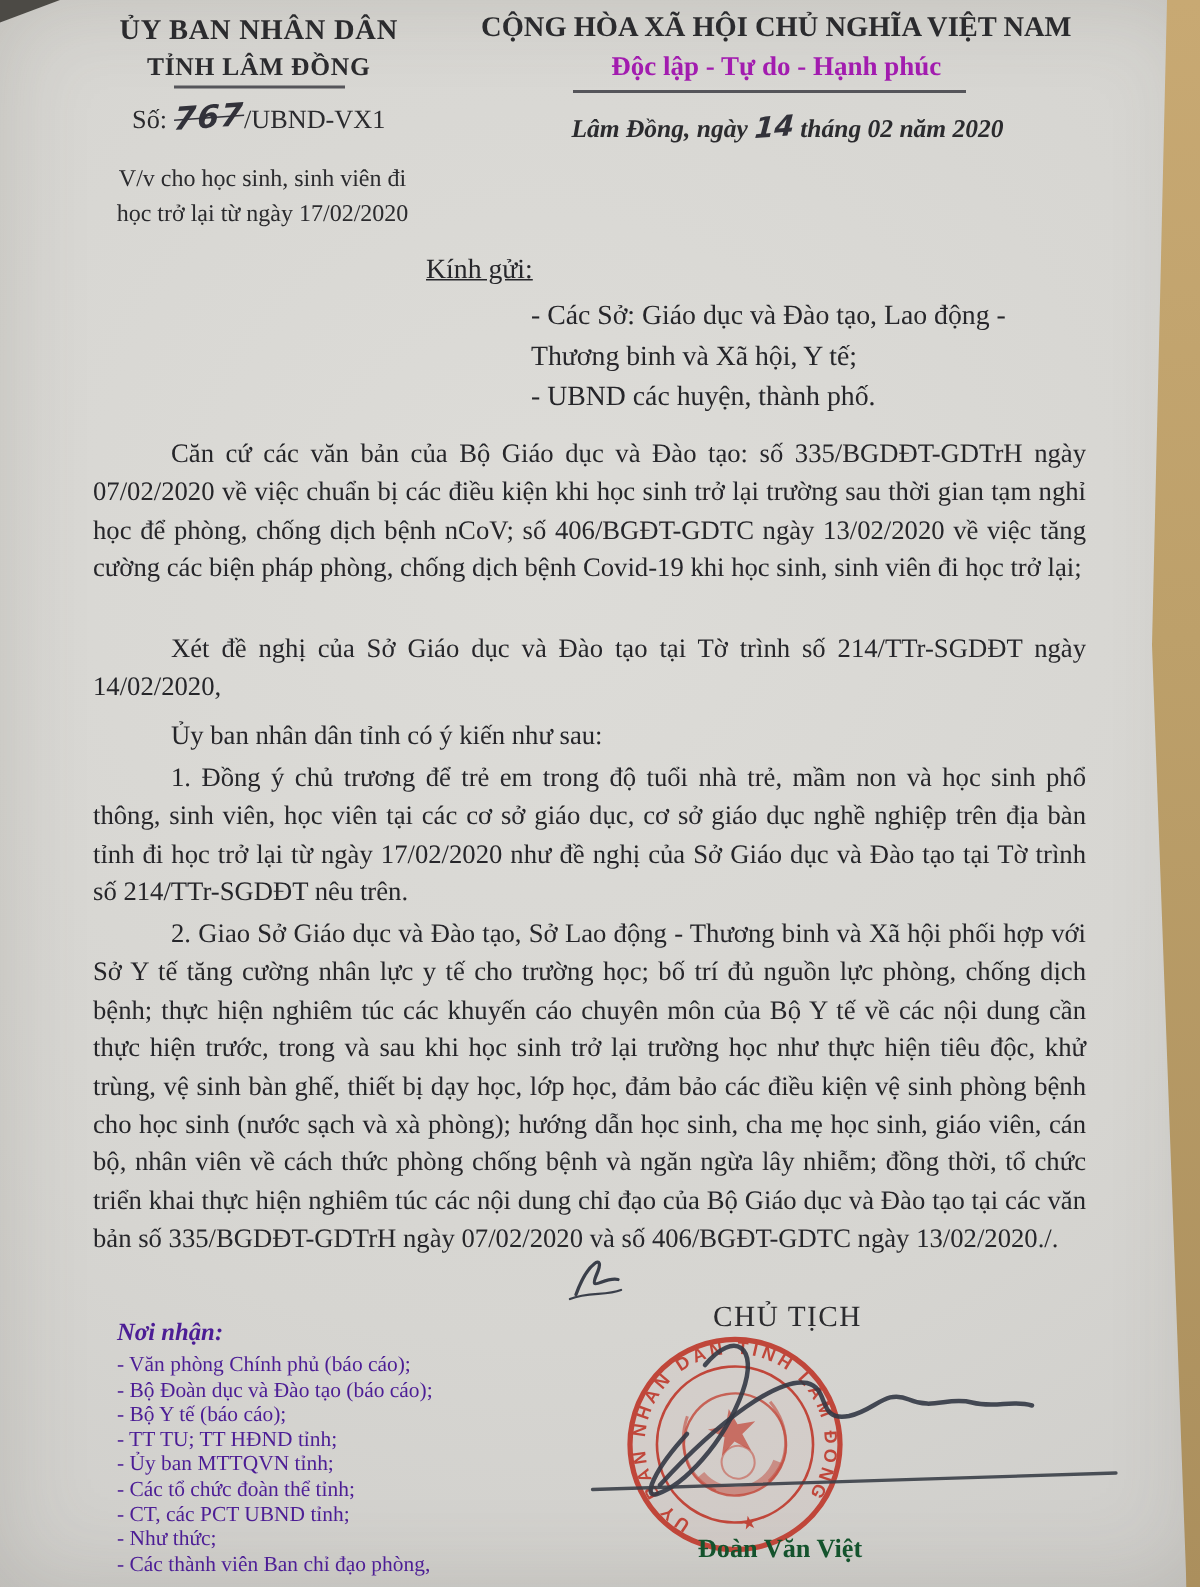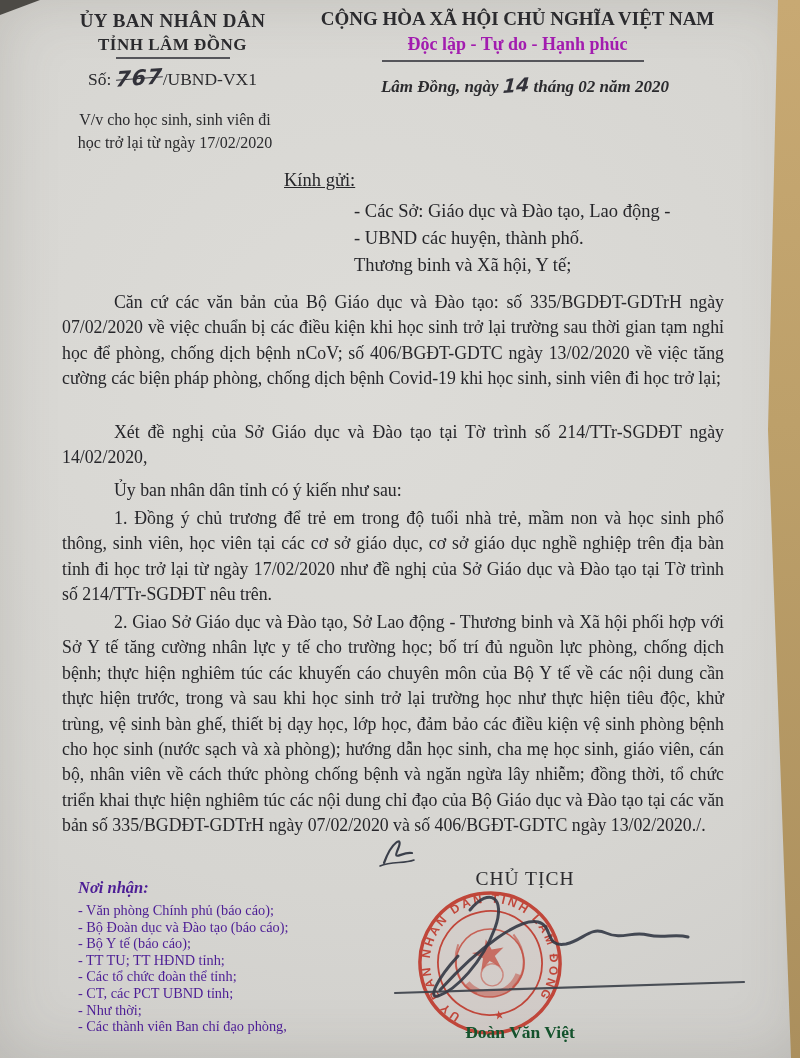--- a/index.html
+++ b/index.html
@@ -83,44 +83,45 @@
 </div>
 
 <div class="abs subject">
   <div>V/v cho học sinh, sinh viên đi</div>
   <div>học trở lại từ ngày 17/02/2020</div>
 </div>
 
 <div class="abs kinhgui">Kính gửi:</div>
 <div class="abs recips">
   <div>- Các Sở: Giáo dục và Đào tạo, Lao động -</div>
+  <div>Thương binh và Xã hội, Y tế;</div>
   <div>- UBND các huyện, thành phố.</div>
-  <div>Thương binh và Xã hội, Y tế;</div>
 </div>
 
 <p class="abs para p1">Căn cứ các văn bản của Bộ Giáo dục và Đào tạo: số 335/BGDĐT-GDTrH ngày 07/02/2020 về việc chuẩn bị các điều kiện khi học sinh trở lại trường sau thời gian tạm nghỉ học để phòng, chống dịch bệnh nCoV; số 406/BGĐT-GDTC ngày 13/02/2020 về việc tăng cường các biện pháp phòng, chống dịch bệnh Covid-19 khi học sinh, sinh viên đi học trở lại;</p>
 <p class="abs para p2">Xét đề nghị của Sở Giáo dục và Đào tạo tại Tờ trình số 214/TTr-SGDĐT ngày 14/02/2020,</p>
 <p class="abs para p3">Ủy ban nhân dân tỉnh có ý kiến như sau:</p>
 <p class="abs para p4">1. Đồng ý chủ trương để trẻ em trong độ tuổi nhà trẻ, mầm non và học sinh phổ thông, sinh viên, học viên tại các cơ sở giáo dục, cơ sở giáo dục nghề nghiệp trên địa bàn tỉnh đi học trở lại từ ngày 17/02/2020 như đề nghị của Sở Giáo dục và Đào tạo tại Tờ trình số 214/TTr-SGDĐT nêu trên.</p>
 <p class="abs para p5">2. Giao Sở Giáo dục và Đào tạo, Sở Lao động - Thương binh và Xã hội phối hợp với Sở Y tế tăng cường nhân lực y tế cho trường học; bố trí đủ nguồn lực phòng, chống dịch bệnh; thực hiện nghiêm túc các khuyến cáo chuyên môn của Bộ Y tế về các nội dung cần thực hiện trước, trong và sau khi học sinh trở lại trường học như thực hiện tiêu độc, khử trùng, vệ sinh bàn ghế, thiết bị dạy học, lớp học, đảm bảo các điều kiện vệ sinh phòng bệnh cho học sinh (nước sạch và xà phòng); hướng dẫn học sinh, cha mẹ học sinh, giáo viên, cán bộ, nhân viên về cách thức phòng chống bệnh và ngăn ngừa lây nhiễm; đồng thời, tổ chức triển khai thực hiện nghiêm túc các nội dung chỉ đạo của Bộ Giáo dục và Đào tạo tại các văn bản số 335/BGDĐT-GDTrH ngày 07/02/2020 và số 406/BGĐT-GDTC ngày 13/02/2020./.</p>
 
 <svg class="abs paraph-svg" width="48" height="38" viewBox="0 0 48 38">
   <path d="M12,30 C20,8 32,2 26,16 C20,30 30,18 40,20" fill="none" stroke="#3a3f4a" stroke-width="2.2" stroke-linecap="round"></path>
   <path d="M8,33 C20,28 32,31 42,27" fill="none" stroke="#3a3f4a" stroke-width="1.6" stroke-linecap="round"></path>
 </svg>
 
 <div class="abs noinhan">
   <div class="lbl">Nơi nhận:</div>
   <div class="item">- Văn phòng Chính phủ (báo cáo);</div>
   <div class="item">- Bộ Đoàn dục và Đào tạo (báo cáo);</div>
   <div class="item">- Bộ Y tế (báo cáo);</div>
   <div class="item">- TT TU; TT HĐND tỉnh;</div>
+  <div class="item">- Ủy ban MTTQVN tỉnh;</div>
   <div class="item">- Các tổ chức đoàn thể tỉnh;</div>
   <div class="item">- CT, các PCT UBND tỉnh;</div>
-  <div class="item">- Như thời;</div>
+  <div class="item">- Như thức;</div>
   <div class="item">- Các thành viên Ban chỉ đạo phòng,</div>
 </div>
 
 <div class="abs chutich">CHỦ TỊCH</div>
 
 <svg class="abs seal-svg" width="152" height="152" viewBox="0 0 152 152" opacity="0.92">
   <circle cx="76" cy="76" r="70" fill="rgba(191,59,46,0.04)" stroke="#bf3b2e" stroke-width="3.5"></circle>
   <circle cx="76" cy="76" r="52" fill="none" stroke="#bf3b2e" stroke-width="1.8"></circle>
   <defs>
     <path id="sealTextPath" d="M 38,122 A 60,60 0 1 1 114,122"></path>

